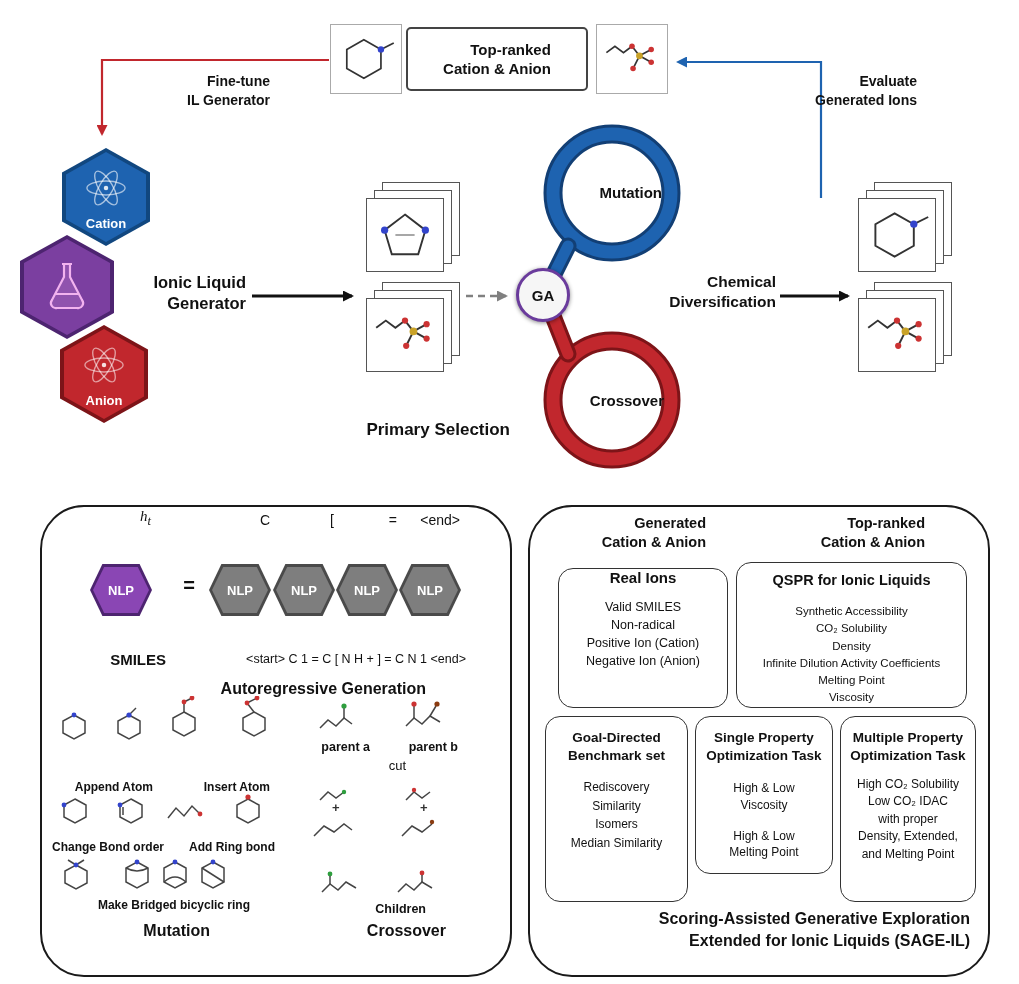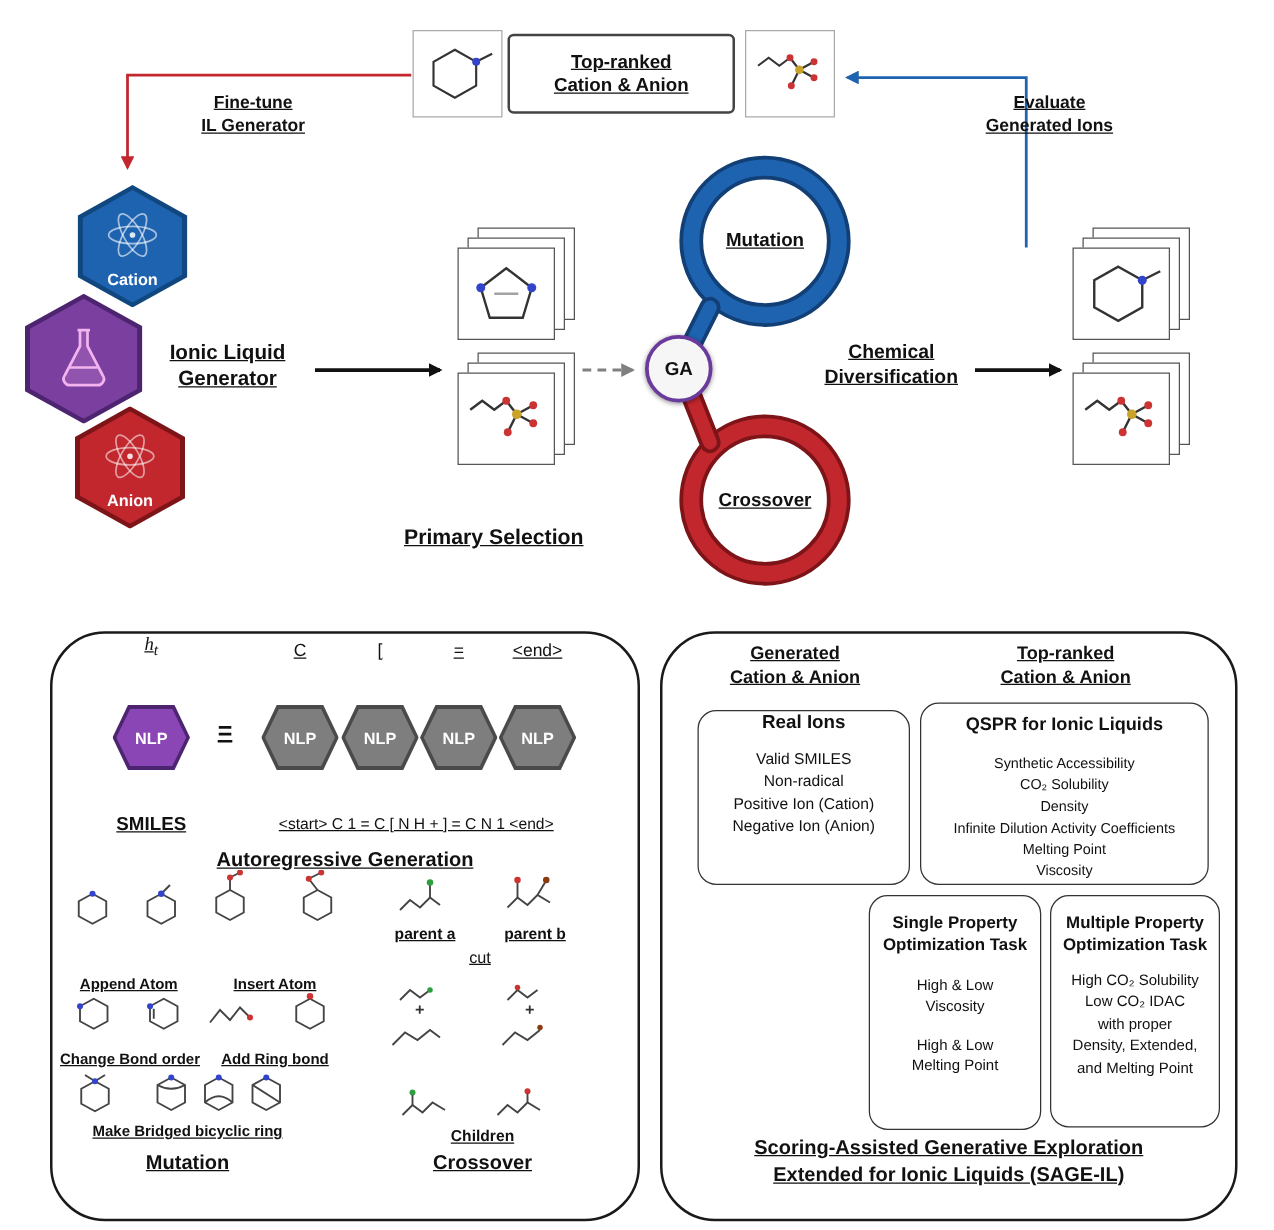--- a/index.html
+++ b/index.html
@@ -1,20 +1,20 @@
 <!DOCTYPE html>
 <html><head>
 <meta charset="utf-8">
 <style>
   * { margin:0; padding:0; box-sizing:border-box; }
   body { font-family:"Liberation Sans", sans-serif; background:#fff; color:#111; }
   .canvas { position:relative; width:1019px; height:984px; background:#fff; overflow:hidden; }
   .abs { position:absolute; }
   .bold { font-weight:700; }
-  .center { text-align:center;text-decoration:underline; }
+  .center { text-align:right; }
   .pre { white-space:pre-line; }
   svg.connectors { position:absolute; left:0; top:0; pointer-events:none; }
 
   
   .hexp { clip-path:polygon(50% 0,100% 25%,100% 75%,50% 100%,0 75%,0 25%); }
   .hexw { clip-path:polygon(20% 0,80% 0,100% 50%,80% 100%,20% 100%,0 50%); }
   .hex-inner { position:absolute; inset:4px; }
   .hexlabel { position:absolute; inset:0; display:flex; align-items:center; justify-content:center;
               color:#fff; font-weight:700; font-size:13px; }
   .bighexlabel { position:absolute; left:0; right:0; text-align:center; color:#fff; font-weight:700; font-size:13px; }
@@ -465,22 +465,30 @@
   <div class="abs subbox" style="left:736px; top:562px; width:231px; height:146px; padding:9px 4px;">
     <div class="bold" style="font-size:14.5px; margin-bottom:15px;">QSPR for Ionic Liquids</div>
     <div style="font-size:11.5px; line-height:1.5;">Synthetic Accessibility</div>
     <div style="font-size:11.5px; line-height:1.5;">CO₂ Solubility</div>
     <div style="font-size:11.5px; line-height:1.5;">Density</div>
     <div style="font-size:11.5px; line-height:1.5;">Infinite Dilution Activity Coefficients</div>
     <div style="font-size:11.5px; line-height:1.5;">Melting Point</div>
     <div style="font-size:11.5px; line-height:1.5;">Viscosity</div>
   </div>
 
-
-  <div class="abs subbox" style="left:695px; top:716px; width:138px; height:188px; padding:12px 5px;">
+  <div class="abs subbox" style="left:545px; top:716px; width:143px; height:186px; padding:12px 5px;">
+    <div class="bold pre" style="font-size:13.5px; line-height:1.3; margin-bottom:14px;">Goal-Directed
+Benchmark set</div>
+    <div style="font-size:12px; line-height:1.55;">Rediscovery</div>
+    <div style="font-size:12px; line-height:1.55;">Similarity</div>
+    <div style="font-size:12px; line-height:1.55;">Isomers</div>
+    <div style="font-size:12px; line-height:1.55;">Median Similarity</div>
+  </div>
+
+  <div class="abs subbox" style="left:695px; top:716px; width:138px; height:158px; padding:12px 5px;">
     <div class="bold pre" style="font-size:13.5px; line-height:1.3; margin-bottom:16px;">Single Property
 Optimization Task</div>
     <div class="pre" style="font-size:12px; line-height:1.4; margin-bottom:14px;">High &amp; Low
 Viscosity</div>
     <div class="pre" style="font-size:12px; line-height:1.4;">High &amp; Low
 Melting Point</div>
   </div>
 
   <div class="abs subbox" style="left:840px; top:716px; width:136px; height:186px; padding:12px 4px;">
     <div class="bold pre" style="font-size:13.5px; line-height:1.3; margin-bottom:12px;">Multiple Property

